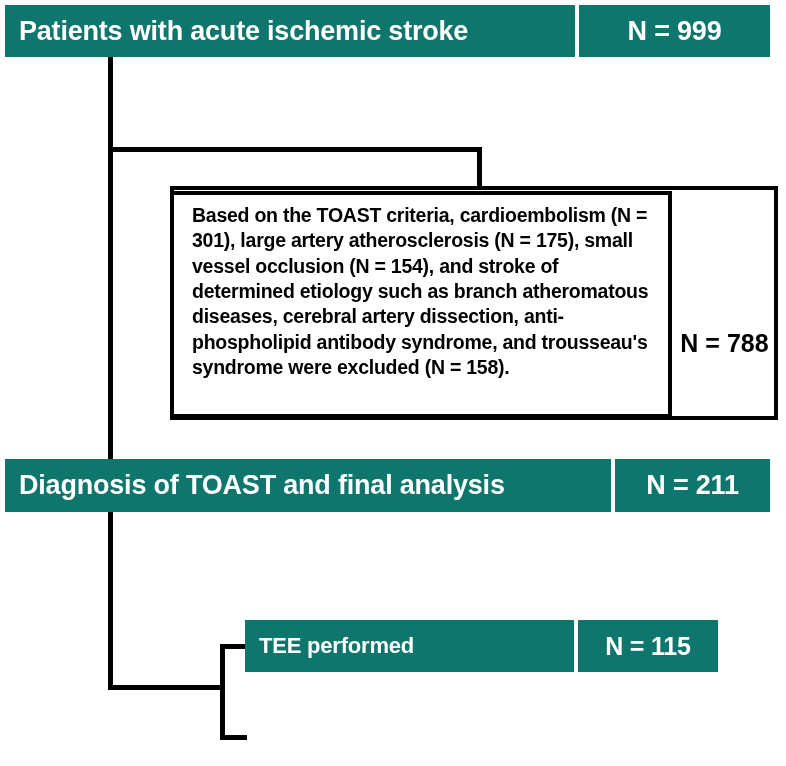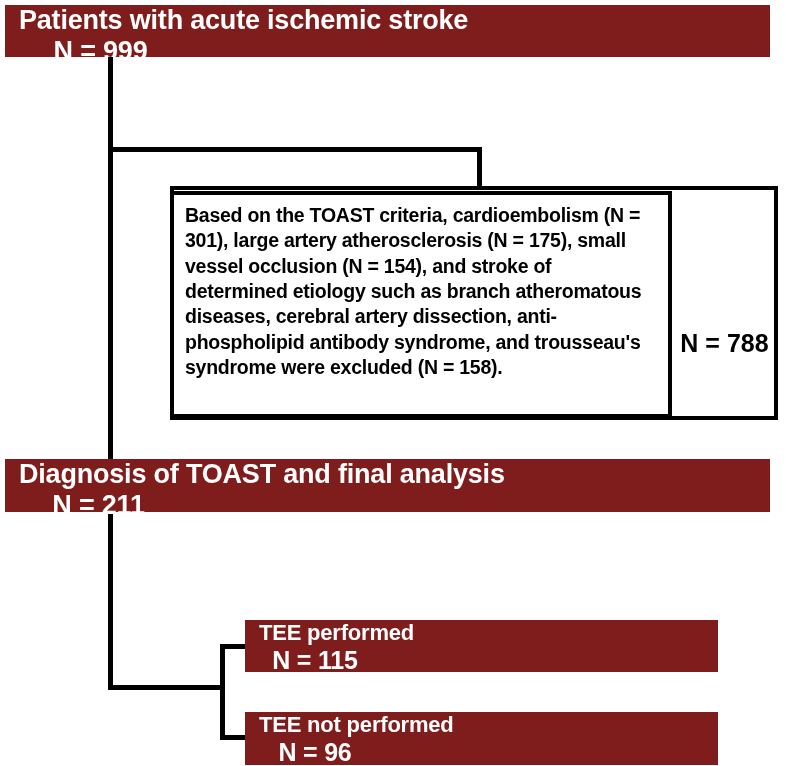--- a/index.html
+++ b/index.html
@@ -15,24 +15,24 @@
     position: relative;
     width: 786px;
     height: 766px;
     background: #ffffff;
     overflow: hidden;
   }
 
   
   .solid-box {
     position: absolute;
-    background: #7f1d1d;
+    background: #0f766e;
     box-sizing: border-box;
     display: flex;
-    flex-direction: column;
+    flex-direction: row;
     align-items: stretch;
   }
   .solid-box .cell-label {
     flex: 1 1 auto;
     display: flex;
     align-items: center;
     padding-left: 14px;
     color: #ffffff;
     font-weight: bold;
     letter-spacing: -0.2px;
@@ -63,21 +63,21 @@
   }
   .outline-inner {
     position: absolute;
     background: #ffffff;
     border: 4px solid #000000;
     box-sizing: border-box;
     display: flex;
     align-items: flex-start;
   }
   .outline-inner .excl-text {
-    padding: 8px 10px 6px 11px;
+    padding: 8px 10px 6px 18px;
     color: #000000;
     font-weight: bold;
     font-size: 19.5px;
     line-height: 1.30;
     letter-spacing: -0.25px;
     text-align: left;
   }
   .outline-count {
     position: absolute;
     display: flex;
@@ -122,36 +122,31 @@
     <div class="outline-count fs-outcnt" style="right:0px; top:0px; width:99px; height:226px;">N = 788</div>
   </div>
 
   <div class="outline-inner" style="left:170px; top:191px; width:502px; height:227px;">
     <div class="excl-text">Based on the TOAST criteria, cardioembolism (N = 301), large artery atherosclerosis (N = 175), small vessel occlusion (N = 154), and stroke of determined etiology such as branch atheromatous diseases, cerebral artery dissection, anti-phospholipid antibody syndrome, and trousseau's syndrome were excluded (N = 158).</div>
   </div>
 
   <div class="solid-box" style="left:5px; top:459px; width:765px; height:53px;">
     <div class="cell-label fs-header">Diagnosis of TOAST and final analysis</div>
     <div class="cell-divider"></div>
-    <div class="cell-count fs-count" style="width:187px;">N = 211</div>
+    <div class="cell-count fs-count" style="width:155px;">N = 211</div>
   </div>
 
   <div class="conn" style="left:108px; top:685px; width:117px; height:5px;"></div>
 
   <div class="conn" style="left:220px; top:644px; width:5px; height:96px;"></div>
 
   <div class="conn" style="left:220px; top:644px; width:27px; height:5px;"></div>
 
   <div class="conn" style="left:220px; top:735px; width:27px; height:5px;"></div>
 
   <div class="solid-box" style="left:245px; top:620px; width:473px; height:52px;">
     <div class="cell-label fs-sub">TEE performed</div>
     <div class="cell-divider"></div>
     <div class="cell-count fs-subcnt" style="width:140px;">N = 115</div>
   </div>
 
-  <div class="solid-box" style="left:245px; top:712px; width:473px; height:53px;">
-    <div class="cell-label fs-sub">TEE not performed</div>
-    <div class="cell-divider"></div>
-    <div class="cell-count fs-subcnt" style="width:140px;">N = 96</div>
-  </div>
 
 </div>
 
 </body></html>

